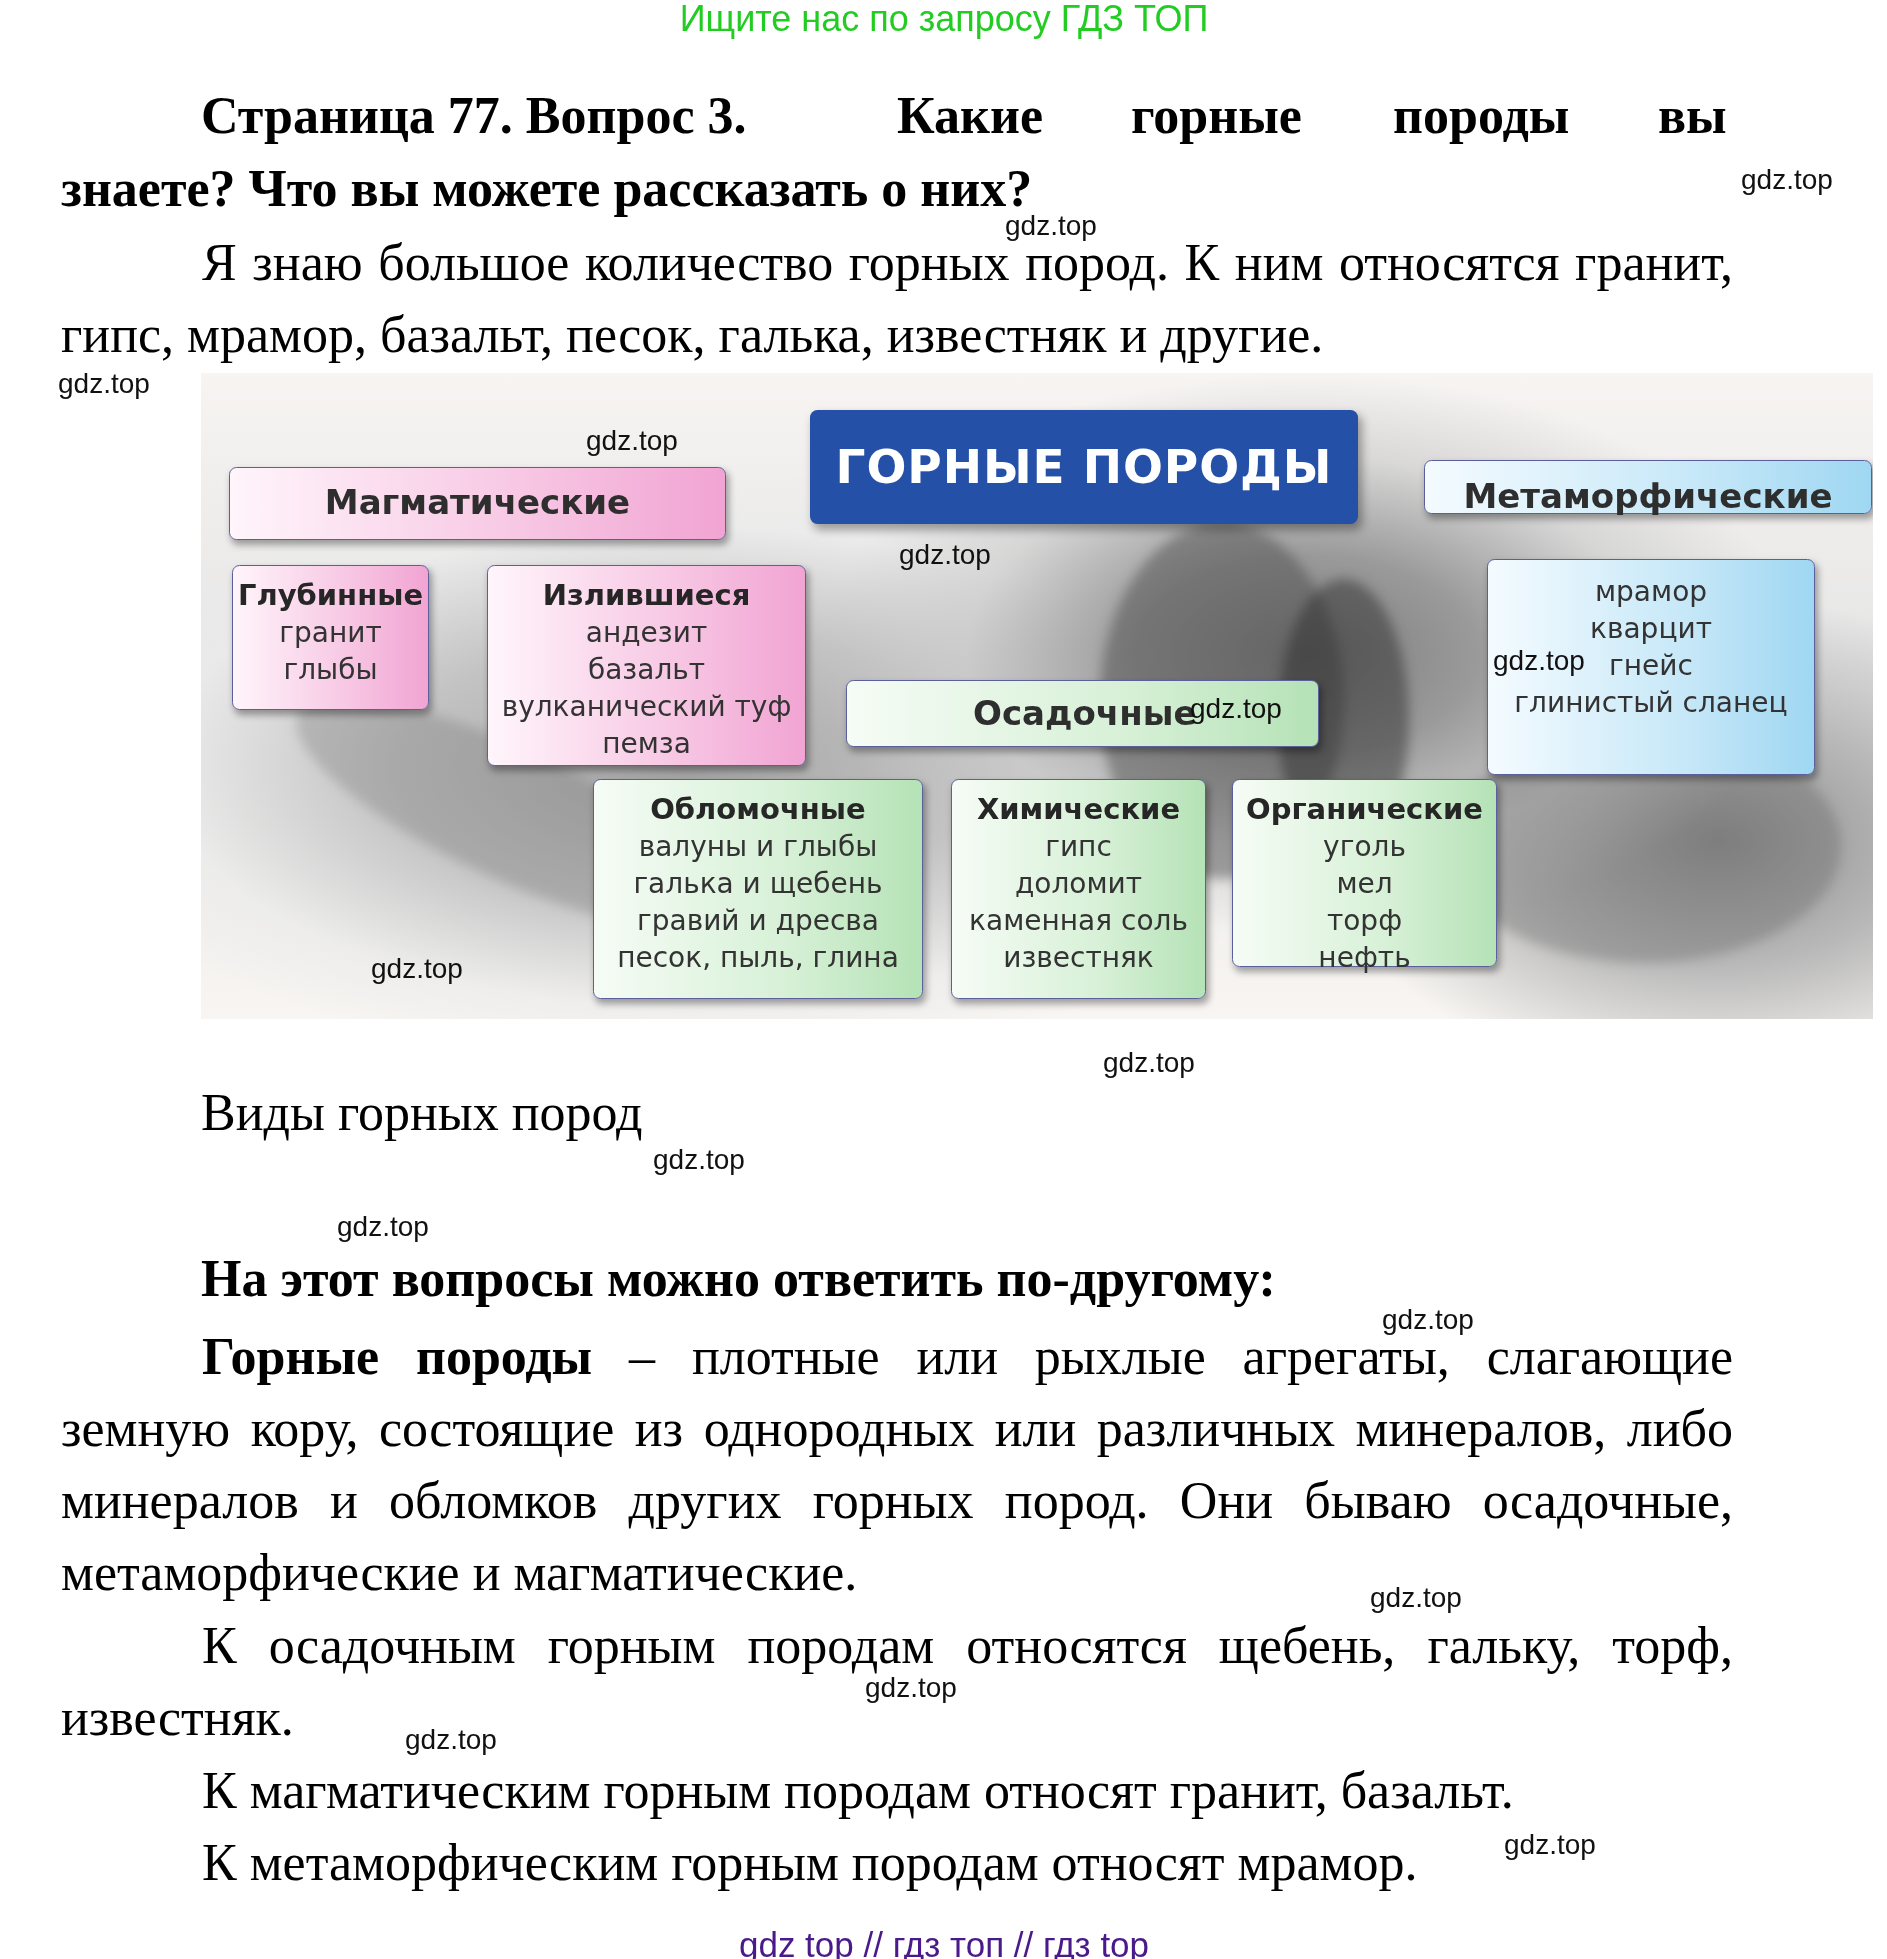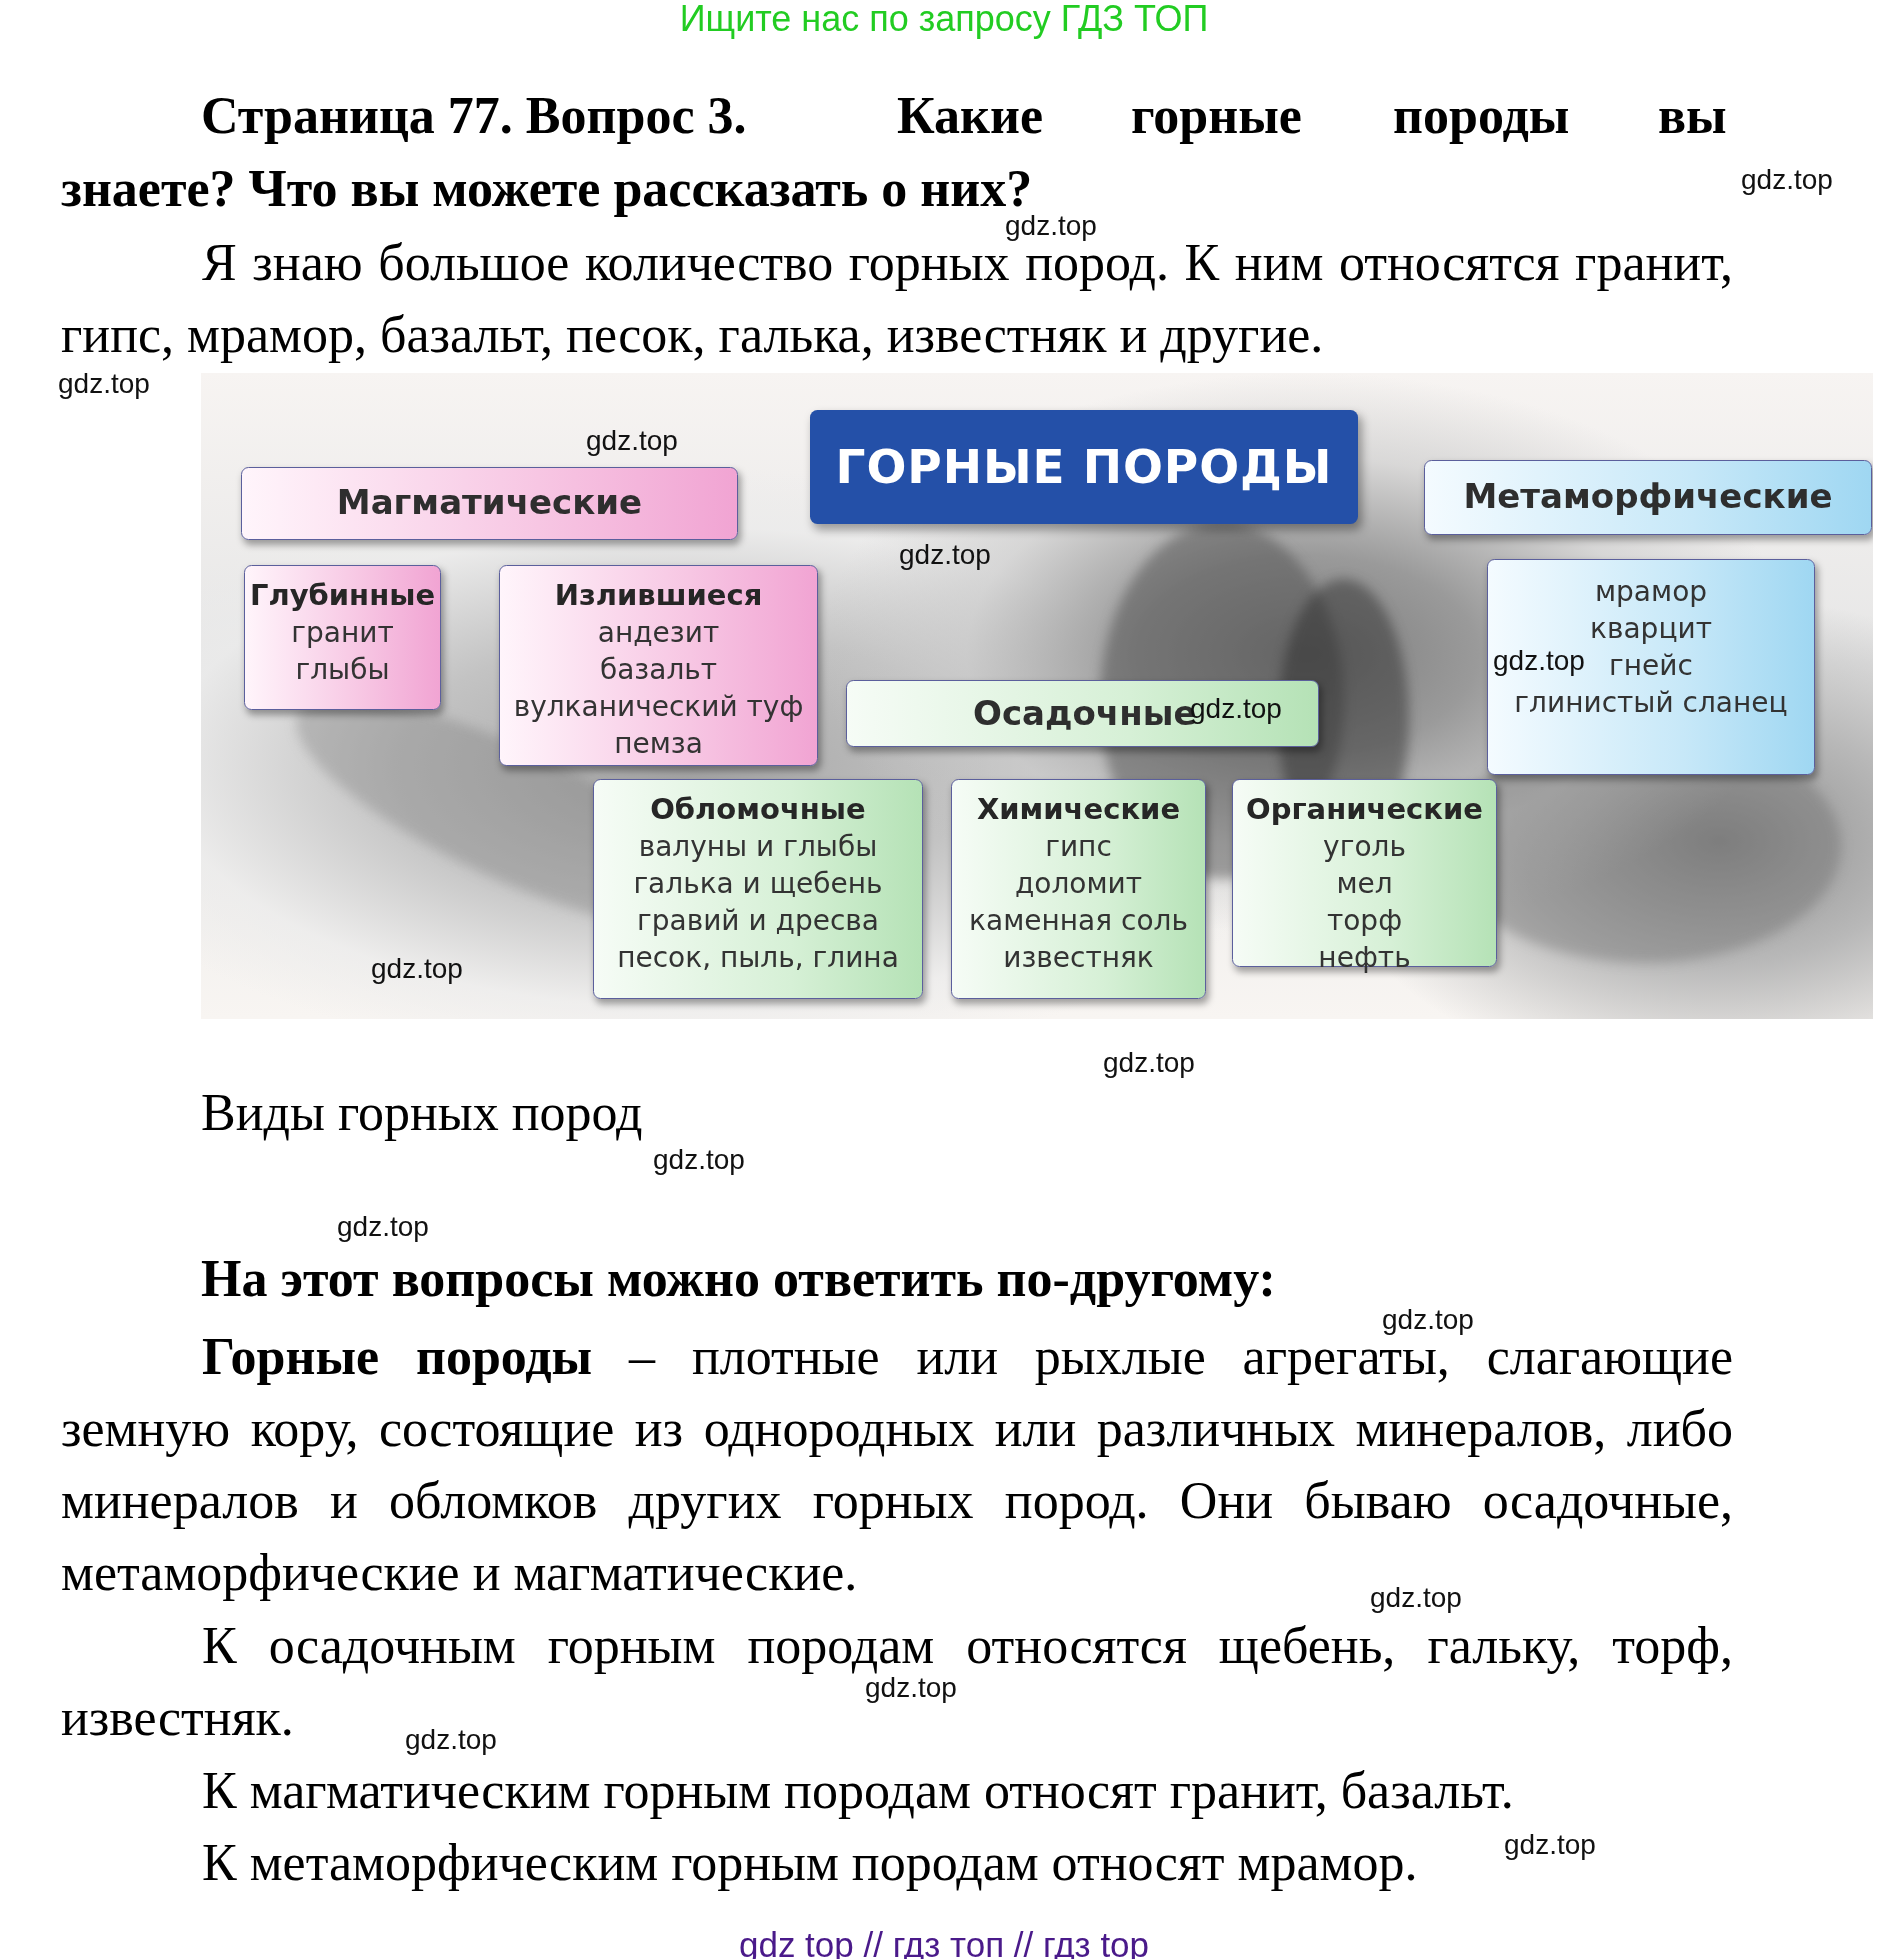--- a/index.html
+++ b/index.html
@@ -19,21 +19,21 @@
   .diagram { position:absolute; left:201px; top:373px; width:1672px; height:646px; overflow:hidden;
      background:
        radial-gradient(ellipse 487px 281px at 1106px 281px, #7d7d7d 0%, #9a9a9a 35%, rgba(200,200,200,0.6) 70%, rgba(255,255,255,0) 100%),
        radial-gradient(ellipse 656px 300px at 487px 394px, #a5a5a5 0%, #c3c3c3 45%, rgba(235,235,235,0.7) 80%, rgba(255,255,255,0) 100%),
        radial-gradient(ellipse 394px 244px at 1518px 468px, #8c8c8c 0%, #b8b8b8 50%, rgba(255,255,255,0) 100%),
        linear-gradient(180deg, #f7f4f2 0%, #e6e6e6 45%, #f8f5f2 100%);
   }
   .rock-streak { position:absolute; background:rgba(90,90,90,0.35); border-radius:50%; filter:blur(5.6px); }
   .box { position:absolute; border:1.9px solid #5b5f9c; border-radius:7.5px; box-shadow:2.8px 4.7px 7.5px rgba(0,0,0,0.35);
          font-family:"DejaVu Sans", sans-serif; color:#333; text-align:center; box-sizing:border-box; }
-  .pink { background:linear-gradient(90deg, #fff5fb 0%, #f7c6e3 60%, #f1a4d3 100%);margin-left:12px; }
+  .pink { background:linear-gradient(90deg, #fff5fb 0%, #f7c6e3 60%, #f1a4d3 100%); }
   .blue { background:linear-gradient(90deg, #f4fbff 0%, #c7e8f8 60%, #9fd7f2 100%); }
   .green { background:linear-gradient(90deg, #f6fcf6 0%, #d6f0d6 60%, #b5e2b6 100%); }
   .hdr { font-weight:bold; font-size:34px; color:#2e2e2e; }
   .sub-h { font-weight:bold; font-size:29px; color:#262626; line-height:37px; }
   .item { font-size:28px; line-height:37px; color:#333; }
   .main-title { position:absolute; left:609px; top:37px; width:548px; height:114px; background:#2450a8;
       border-radius:7.5px; box-shadow:3.7px 5.6px 9.4px rgba(0,0,0,0.35); color:#fff;
       font-family:"DejaVu Sans", sans-serif; font-weight:bold; font-size:47px; text-align:center; line-height:114px; letter-spacing:0.9px; }
   .caption { position:absolute; left:201px; top:1083px; font-size:52px; }
 </style>
@@ -72,21 +72,21 @@
     <div class="item">глыбы</div>
   </div>
   <div class="box pink" style="left:286px; top:192px; width:319px; height:201px; padding-top:11.2px;">
     <div class="sub-h">Излившиеся</div>
     <div class="item">андезит</div>
     <div class="item">базальт</div>
     <div class="item">вулканический туф</div>
     <div class="item">пемза</div>
   </div>
 
-  <div class="box blue" style="left:1223px; top:87px; width:448px; height:75px; line-height:71px;">
+  <div class="box blue" style="left:1223px; top:87px; width:448px; height:54px; line-height:71px;">
     <span class="hdr">Метаморфические</span>
   </div>
   <div class="box blue" style="left:1286px; top:186px; width:328px; height:216px; padding-top:13px;">
     <div class="item">мрамор</div>
     <div class="item">кварцит</div>
     <div class="item">гнейс</div>
     <div class="item">глинистый сланец</div>
   </div>
 
   <div class="box green" style="left:645px; top:307px; width:473px; height:67px; line-height:64px; text-align:left; padding-left:126px;">

